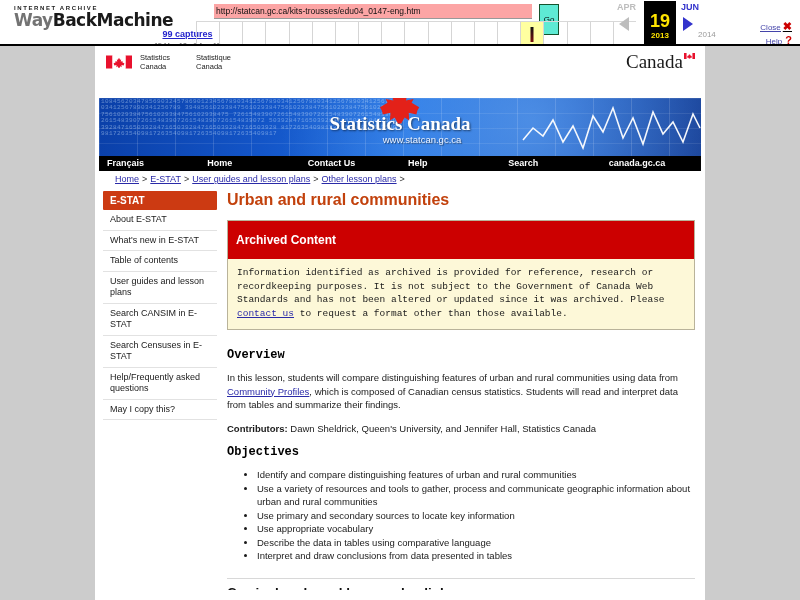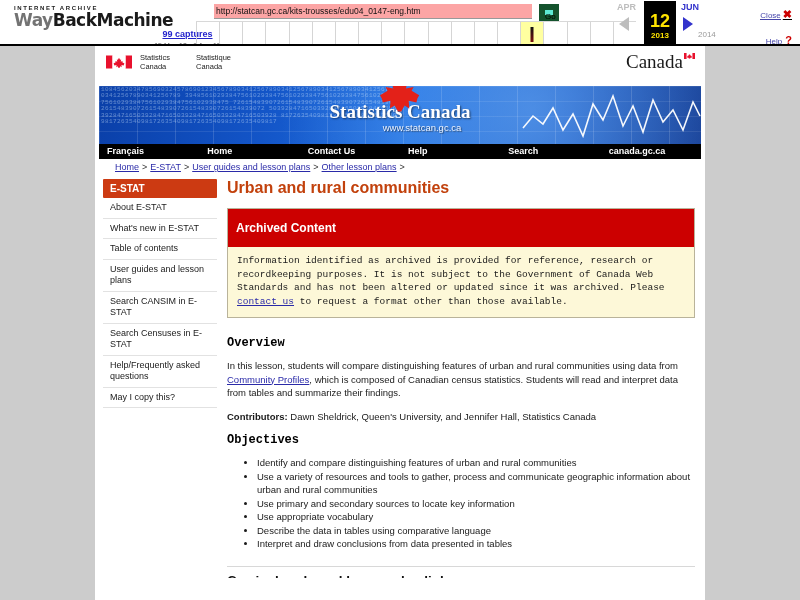--- a/index.html
+++ b/index.html
@@ -49,23 +49,23 @@
   .wb-url {
     width: 318px; height: 15px;
     border: none; border-bottom: 1px solid #999;
     font-size: 8.5px; color: #111; padding: 0 2px 1px 2px;
     font-family: "Liberation Sans", sans-serif;
     background: #fca5a5; outline: none;
     vertical-align: top;
   }
   .wb-go {
     position: absolute; right: 0; top: 0;
-    width: 20px; height: 17px;
+    width: 20px; height: 31px;
     font-size: 8px; padding: 0;
-    border: 6px solid #14532d; background: #5eead4;
+    border: 1px solid #14532d; background: #5eead4;
     font-family: "Liberation Sans", sans-serif;
     line-height: 13px; cursor: pointer;
   }
 
   
   .wb-timeline {
     position: absolute; left: 196px; top: 21px;
     width: 440px; height: 22px;
     border-top: 1px solid #d8d8d8;
     display: flex;
@@ -124,21 +124,21 @@
   }
   .wb-arrow-r {
     position: absolute; left: 66px; top: 16px;
     width: 0; height: 0;
     border-top: 7px solid transparent;
     border-bottom: 7px solid transparent;
     border-left: 10px solid #3333cc;
     cursor: pointer;
   }
 
-  .wb-close { position: absolute; right: 8px; top: 4px; white-space: nowrap; text-decoration: underline; }
+  .wb-close { position: absolute; right: 8px; top: 16px; white-space: nowrap; text-decoration: underline; }
   .wb-help  { position: absolute; right: 8px; top: 30px; white-space: nowrap; }
   .wb-close a, .wb-help a {
     font-size: 8px; color: #4444aa; text-decoration: underline;
     font-family: "Liberation Sans", sans-serif;
   }
   .wb-x { color: #cc0000; font-weight: bold; font-size: 11px; margin-left: 2px; }
   .wb-q { color: #cc0000; font-weight: bold; font-size: 11px; margin-left: 3px; }
 
   
   #page {
@@ -147,21 +147,21 @@
     background: #cccccc;
     overflow: hidden;
   }
   #content {
     position: absolute; left: 95px; top: 0;
     width: 610px; min-height: 554px;
     background: #ffffff;
   }
 
   
-  .masthead { position: relative; height: 40px; padding: 6px 0 4px 0; }
+  .masthead { position: relative; height: 52px; padding: 6px 0 4px 0; }
   .flag-ca {
     position: absolute; left: 11px; top: 9px;
     width: 26px; height: 14px;
     background: #ffffff;
     border: none;
     display: block;
   }
   .sc-wordmark {
     position: absolute; left: 45px; top: 8px;
     font-size: 7.5px; color: #222; line-height: 8.5px;
@@ -383,21 +383,21 @@
     <div class="wb-year-left">2012</div>
     <div class="wb-year-right">2014</div>
 
     <div class="wb-months">
       <div class="wb-mon wb-mon-prev">APR</div>
       <div class="wb-mon wb-mon-cur">MAY</div>
       <div class="wb-mon wb-mon-next">JUN</div>
       <div class="wb-arrow-l"></div>
       <div class="wb-arrow-r"></div>
       <div class="wb-datebox">
-        <div class="wb-day">12</div>
+        <div class="wb-day">19</div>
         <div class="wb-yr-cur">2013</div>
       </div>
     </div>
 
     <div class="wb-close">
       <a>Close</a><span class="wb-x">✖</span>
     </div>
     <div class="wb-help">
       <a>Help</a><span class="wb-q">?</span>
     </div>

